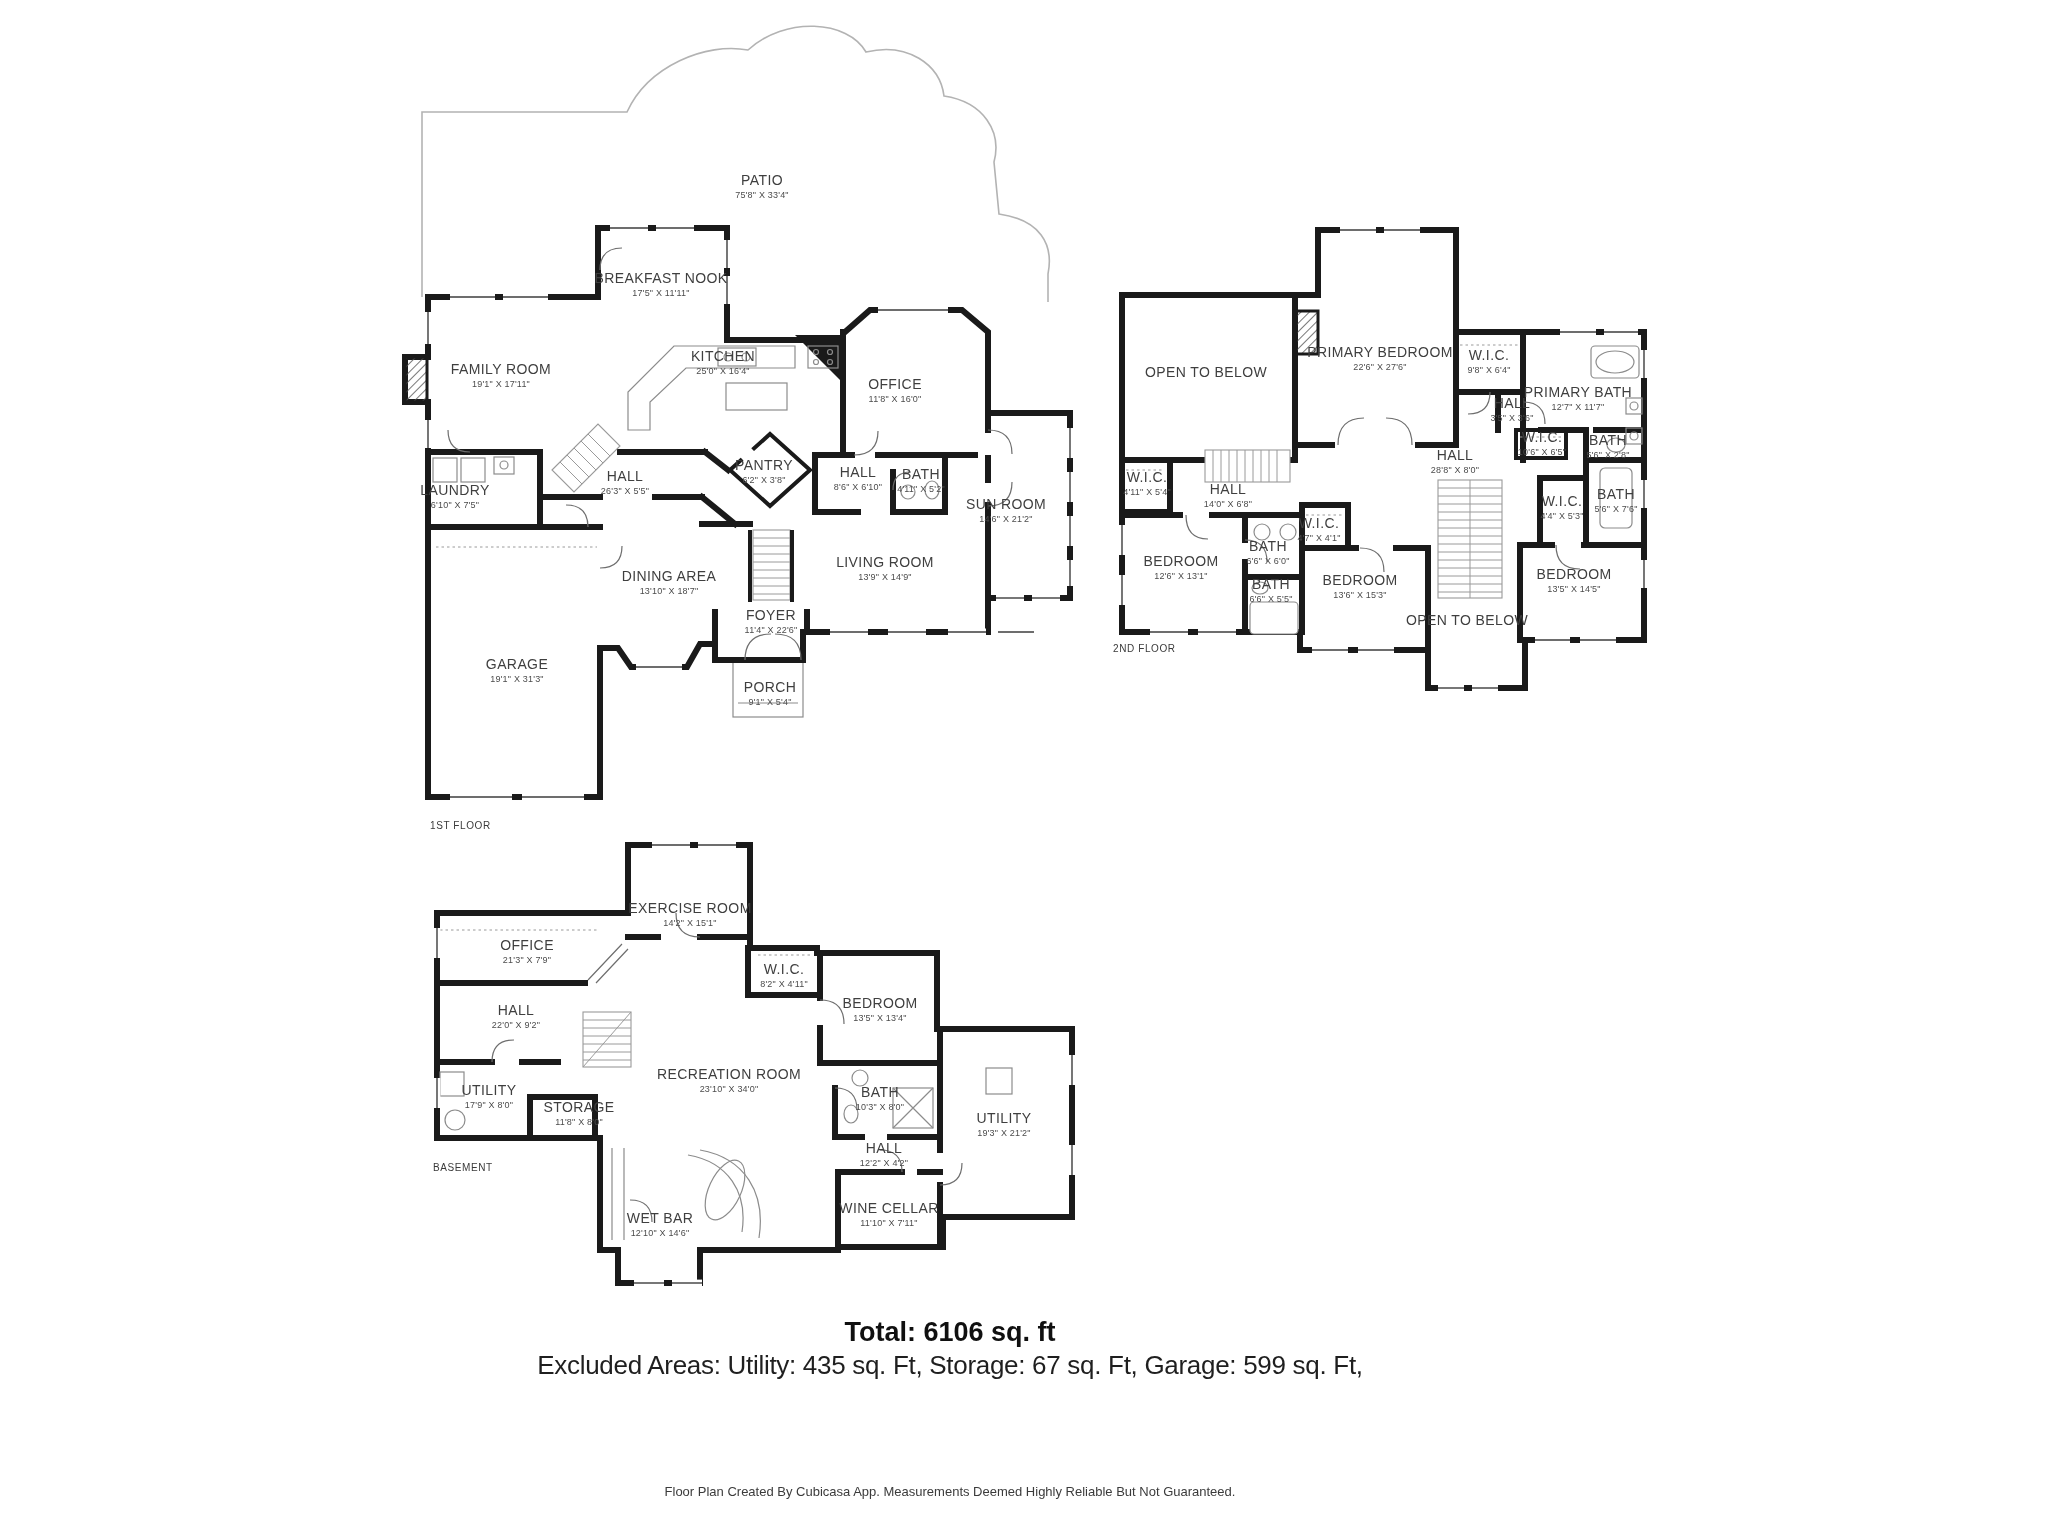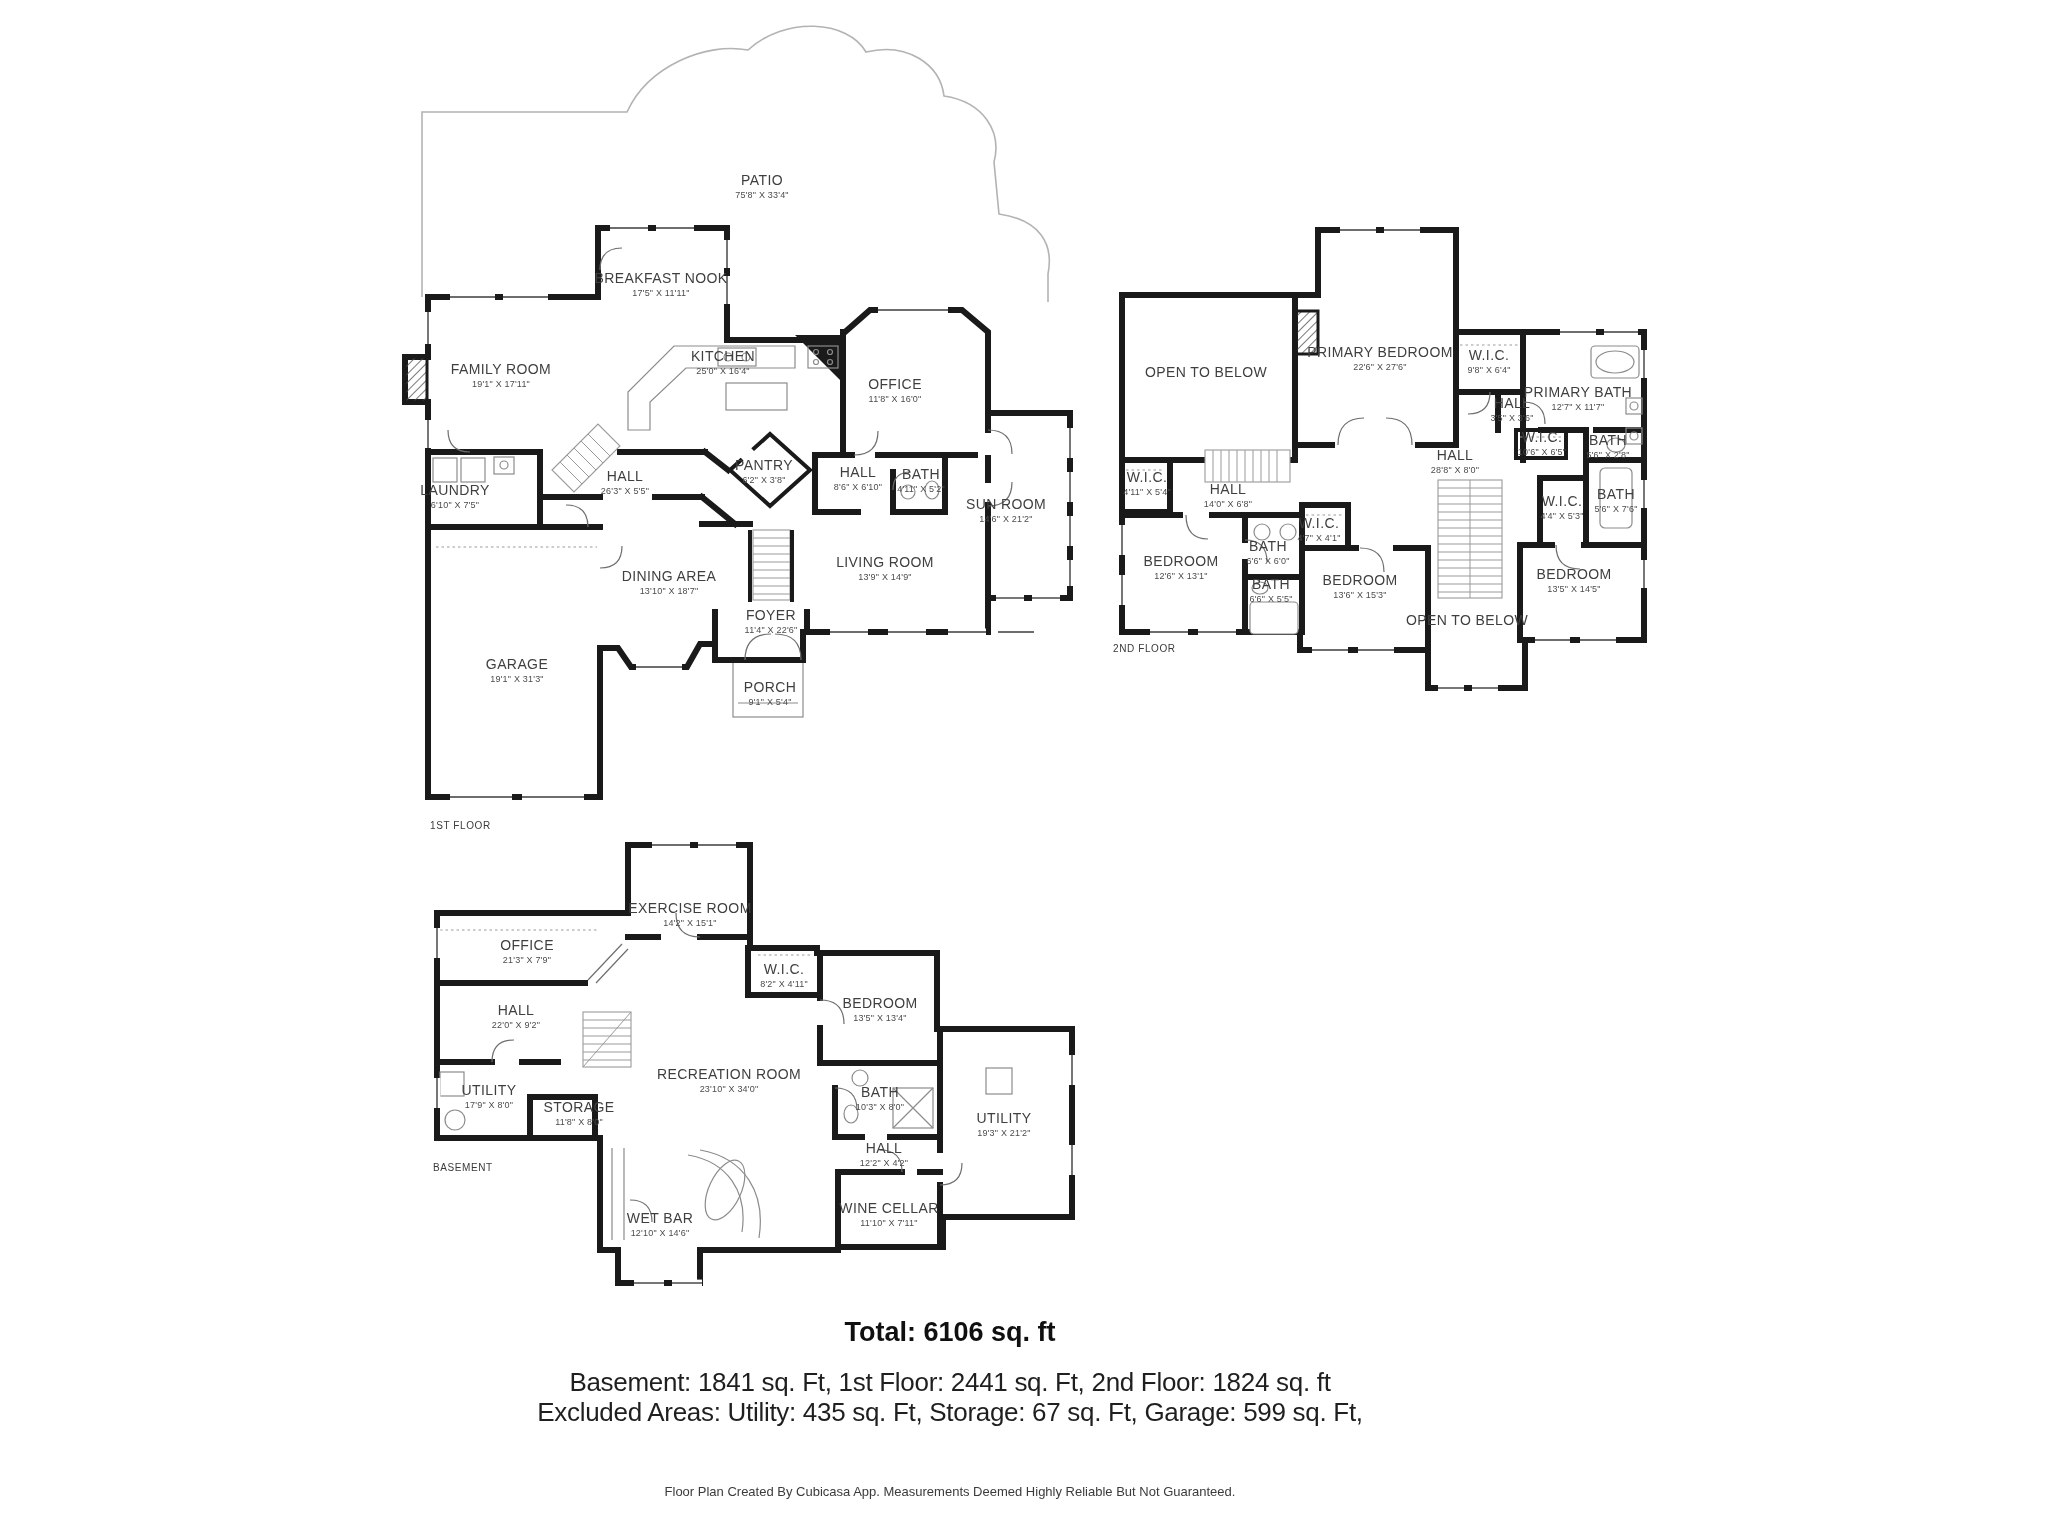--- a/index.html
+++ b/index.html
@@ -19,21 +19,21 @@
   .stair{stroke:#9a9a9a;stroke-width:1.1;fill:#fff;}
   .stairline{stroke:#9a9a9a;stroke-width:1;fill:none;}
   .blackfill{fill:#1a1a1a;stroke:none;}
   .hatchrect{fill:url(#hatch);stroke:#1a1a1a;stroke-width:3;}
   .room-label{position:absolute;transform:translate(-50%,-50%);text-align:center;
               white-space:nowrap;color:#3f3f3f;line-height:1.25;}
   .room-name{font-size:14px;letter-spacing:.4px;}
   .room-dims{font-size:9px;color:#4c4c4c;letter-spacing:.2px;}
   .floor-tag{position:absolute;font-size:10px;letter-spacing:.6px;color:#3a3a3a;white-space:nowrap;}
   .summary{position:absolute;left:350px;top:1317px;width:1200px;text-align:center;color:#1b1b1b;}
-  .summary-total{font-size:27px;font-weight:bold;color:#101010;margin-bottom:20px;}
+  .summary-total{font-size:27px;font-weight:bold;color:#101010;margin-bottom:3px;}
   .summary-line{font-size:26px;color:#1f1f1f;line-height:29.5px;letter-spacing:-0.3px;}
   .footer-note{position:absolute;left:350px;top:1484px;width:1200px;text-align:center;
                font-size:13px;color:#3b3b3b;}
 </style>
 </head>
 <body>
 
 <div id="canvas">
 
 <svg id="plan-svg" width="2048" height="1536" viewBox="0 0 2048 1536">
@@ -523,18 +523,17 @@
   <div class="room-dims">11'10" X 7'11"</div>
 </div>
 <div class="room-label" style="left:660px;top:1224px">
   <div class="room-name">WET BAR</div>
   <div class="room-dims">12'10" X 14'6"</div>
 </div>
 <div class="floor-tag" style="left:433px;top:1162px">BASEMENT</div>
 
 <div class="summary">
   <div class="summary-total">Total: 6106 sq. ft</div>
-  <div class="summary-line">Basement: 1841 sq. Ft, 1st Floor: 2441 sq. Ft, 2nd Floor: 1824 sq. ft</div>
   <div class="summary-line">Excluded Areas: Utility: 435 sq. Ft, Storage: 67 sq. Ft, Garage: 599 sq. Ft,</div>
 </div>
 <div class="footer-note">Floor Plan Created By Cubicasa App. Measurements Deemed Highly Reliable But Not Guaranteed.</div>
 
 </div>
 
 </body></html>

